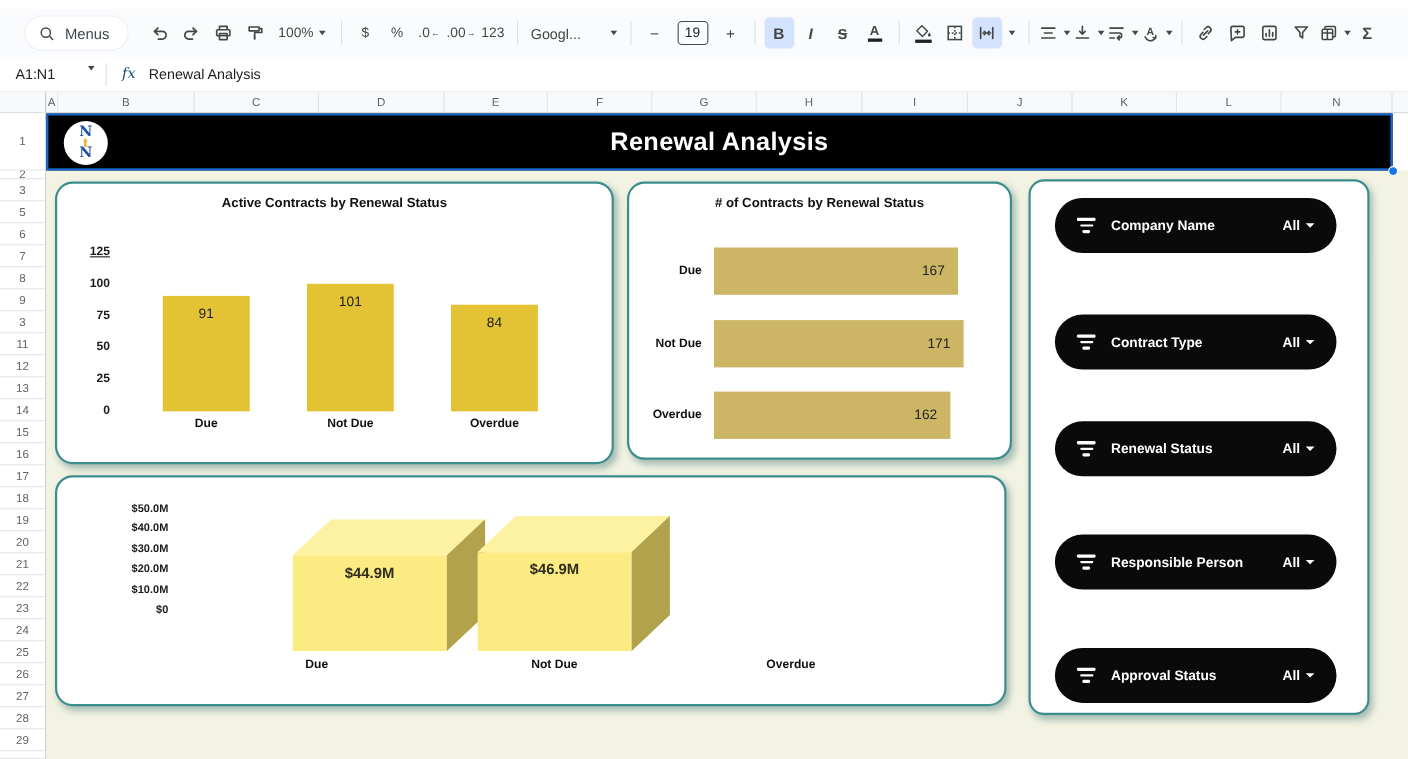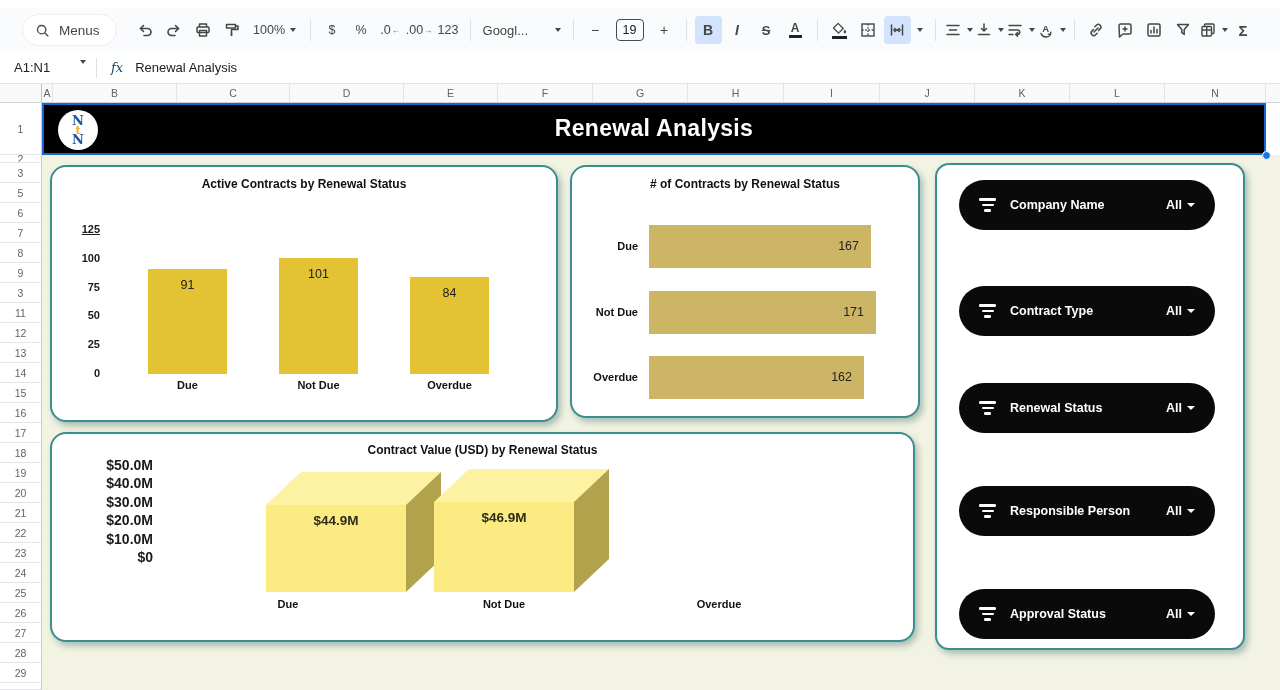--- a/index.html
+++ b/index.html
@@ -50,21 +50,21 @@
   .bannertitle{position:absolute;left:0;right:0;top:10px;text-align:center;font-size:23px;font-weight:bold;color:#fff;letter-spacing:.3px;}
 
   .card{position:absolute;background:#fff;border:2px solid #3c8d8d;border-radius:16px;box-shadow:3px 4px 6px rgba(96,138,133,.5);box-sizing:border-box;}
   #card1{left:8px;top:62px;width:508px;height:257px;}
   #card2{left:528px;top:62px;width:350px;height:253px;}
   #card3{left:8px;top:329px;width:865px;height:210px;}
   #card4{left:893px;top:60px;width:310px;height:487px;border-radius:14px;}
   .ctitle{position:absolute;top:10px;left:0;width:100%;text-align:center;font-size:12px;font-weight:bold;color:#111;}
 
   .ytick{position:absolute;left:8px;width:40px;text-align:right;font-size:11px;font-weight:bold;color:#1a1a1a;}
-  .ytick3{position:absolute;left:8px;width:93px;text-align:right;font-size:14px;font-weight:bold;color:#1a1a1a;}
+  .ytick3{position:absolute;left:8px;width:93px;text-align:right;font-size:10px;font-weight:bold;color:#1a1a1a;}
   .bar1{position:absolute;}
   .vlab1{position:absolute;text-align:center;font-size:12.5px;color:#222;}
   .cat{position:absolute;text-align:center;font-size:11px;font-weight:bold;color:#111;}
   .rlab{position:absolute;left:0;width:66px;height:43px;line-height:43px;text-align:right;font-size:11px;font-weight:bold;color:#111;}
   .bar2{position:absolute;}
   .vlab2{position:absolute;height:43px;line-height:43px;text-align:right;font-size:12.5px;color:#222;}
   .box3{position:absolute;}
 
   .pill{position:absolute;left:22px;width:256px;height:50px;border-radius:25px;background:#0a0a0a;display:flex;align-items:center;padding:16px 20px;box-sizing:border-box;color:#fff;}
   .fbars{display:flex;flex-direction:column;align-items:center;gap:3px;margin-right:14px;}
@@ -356,21 +356,20 @@
         <div class="bar2" style="left: 77px; top: 58px; width: 222px; height: 43px; background: rgb(205, 181, 102);"></div>
         <div class="vlab2" style="left: 77px; top: 58px; width: 210px;">167</div>
         <div class="rlab" style="top: 124px;">Not Due</div>
         <div class="bar2" style="left: 77px; top: 124px; width: 227px; height: 43px; background: rgb(205, 181, 102);"></div>
         <div class="vlab2" style="left: 77px; top: 124px; width: 215px;">171</div>
         <div class="rlab" style="top: 189px;">Overdue</div>
         <div class="bar2" style="left: 77px; top: 189px; width: 215px; height: 43px; background: rgb(205, 181, 102);"></div>
         <div class="vlab2" style="left: 77px; top: 189px; width: 203px;">162</div>
       </div>
     <div class="card" id="card3">
-      <div class="ctitle" style="top:9px">Contract Value (USD) by Renewal Status</div>
     <div class="ytick3" style="top: 23px;">$50.0M</div>
         <div class="ytick3" style="top: 41.4px;">$40.0M</div>
         <div class="ytick3" style="top: 59.8px;">$30.0M</div>
         <div class="ytick3" style="top: 78.2px;">$20.0M</div>
         <div class="ytick3" style="top: 96.6px;">$10.0M</div>
         <div class="ytick3" style="top: 115px;">$0</div>
         <div class="box3" style="left: 166px; top: 38px; width: 176px; height: 120px; margin-left: 48px;"><svg width="176" height="120" viewBox="0 0 176 120">
             <polygon points="0,33 35,0 175,0 140,33" fill="#fdf1a2"></polygon>
             <polygon points="140,33 175,0 175,87 140,120" fill="#b2a24c"></polygon>
             <polygon points="0,33 140,33 140,120 0,120" fill="#fcea82"></polygon>

